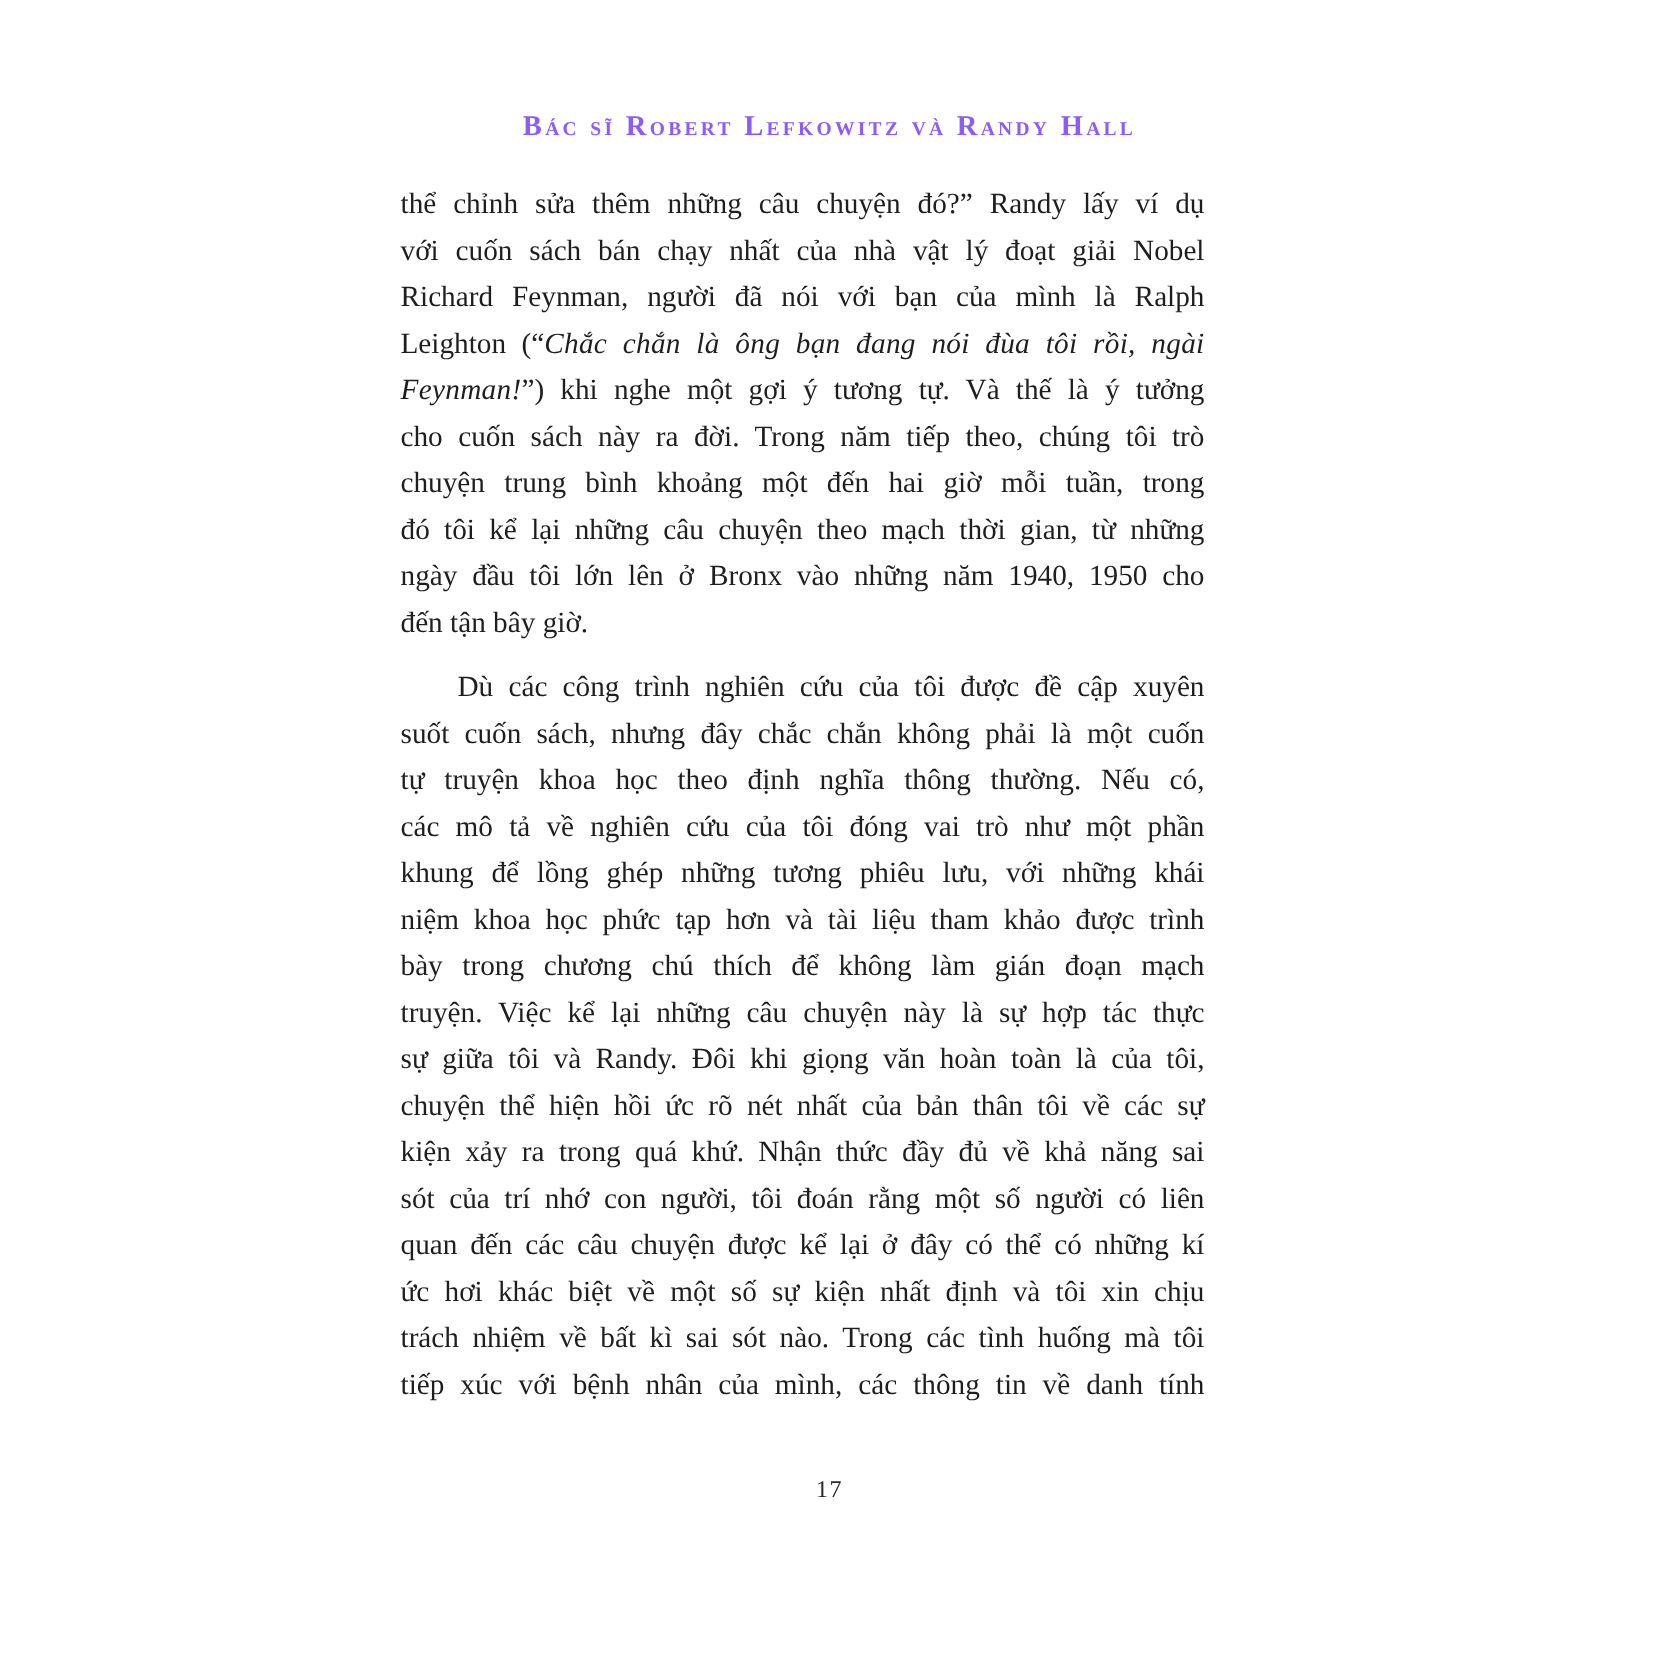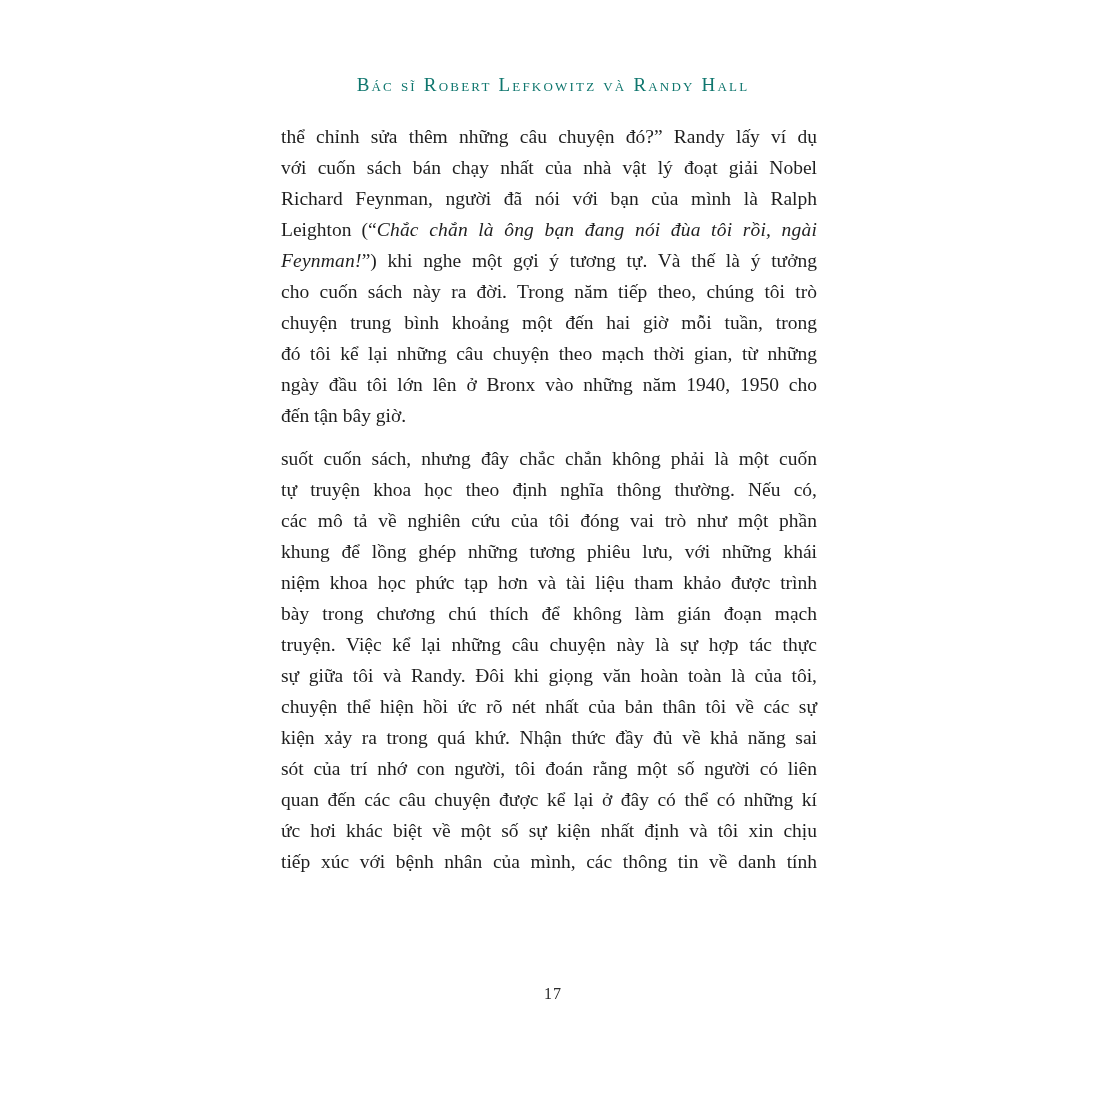--- a/index.html
+++ b/index.html
@@ -19,25 +19,26 @@
   }
   .running-header {
     position: absolute;
     top: 74px;
     left: 0;
     width: 100%;
     text-align: center;
     font-variant: small-caps;
     font-size: 19px;
     letter-spacing: 2.2px;
-    color: #0f766e;
+    color: #8b5cf6;
+    font-weight: bold;
   }
   .text-block {
     position: absolute;
-    left: 281px;
+    left: 267px;
     top: 121px;
     width: 536px;
   }
   .paragraph { margin: 0; }
   .paragraph + .paragraph { margin-top: 12px; }
   .line {
     font-size: 19.5px;
     line-height: 31px;
     height: 31px;
     white-space: normal;
@@ -77,31 +78,33 @@
         <div class="line"><span>Richard Feynman, người đã nói với bạn của mình là Ralph</span></div>
         <div class="line"><span>Leighton (“</span><em>Chắc chắn là ông bạn đang nói đùa tôi rồi, ngài</em></div>
         <div class="line"><em>Feynman!</em><span>”) khi nghe một gợi ý tương tự. Và thế là ý tưởng</span></div>
         <div class="line"><span>cho cuốn sách này ra đời. Trong năm tiếp theo, chúng tôi trò</span></div>
         <div class="line"><span>chuyện trung bình khoảng một đến hai giờ mỗi tuần, trong</span></div>
         <div class="line"><span>đó tôi kể lại những câu chuyện theo mạch thời gian, từ những</span></div>
         <div class="line"><span>ngày đầu tôi lớn lên ở Bronx vào những năm 1940, 1950 cho</span></div>
         <div class="line last"><span>đến tận bây giờ.</span></div>
       </div>
       <div class="paragraph">
+        <div class="line indent"><span>Dù các công trình nghiên cứu của tôi được đề cập xuyên</span></div>
         <div class="line"><span>suốt cuốn sách, nhưng đây chắc chắn không phải là một cuốn</span></div>
         <div class="line"><span>tự truyện khoa học theo định nghĩa thông thường. Nếu có,</span></div>
         <div class="line"><span>các mô tả về nghiên cứu của tôi đóng vai trò như một phần</span></div>
         <div class="line"><span>khung để lồng ghép những tương phiêu lưu, với những khái</span></div>
         <div class="line"><span>niệm khoa học phức tạp hơn và tài liệu tham khảo được trình</span></div>
         <div class="line"><span>bày trong chương chú thích để không làm gián đoạn mạch</span></div>
         <div class="line"><span>truyện. Việc kể lại những câu chuyện này là sự hợp tác thực</span></div>
         <div class="line"><span>sự giữa tôi và Randy. Đôi khi giọng văn hoàn toàn là của tôi,</span></div>
         <div class="line"><span>chuyện thể hiện hồi ức rõ nét nhất của bản thân tôi về các sự</span></div>
         <div class="line"><span>kiện xảy ra trong quá khứ. Nhận thức đầy đủ về khả năng sai</span></div>
         <div class="line"><span>sót của trí nhớ con người, tôi đoán rằng một số người có liên</span></div>
         <div class="line"><span>quan đến các câu chuyện được kể lại ở đây có thể có những kí</span></div>
         <div class="line"><span>ức hơi khác biệt về một số sự kiện nhất định và tôi xin chịu</span></div>
+        <div class="line"><span>trách nhiệm về bất kì sai sót nào. Trong các tình huống mà tôi</span></div>
         <div class="line"><span>tiếp xúc với bệnh nhân của mình, các thông tin về danh tính</span></div>
       </div>
     </div>
 
   <div class="page-number">17</div>
 </div>
 
 </body></html>

